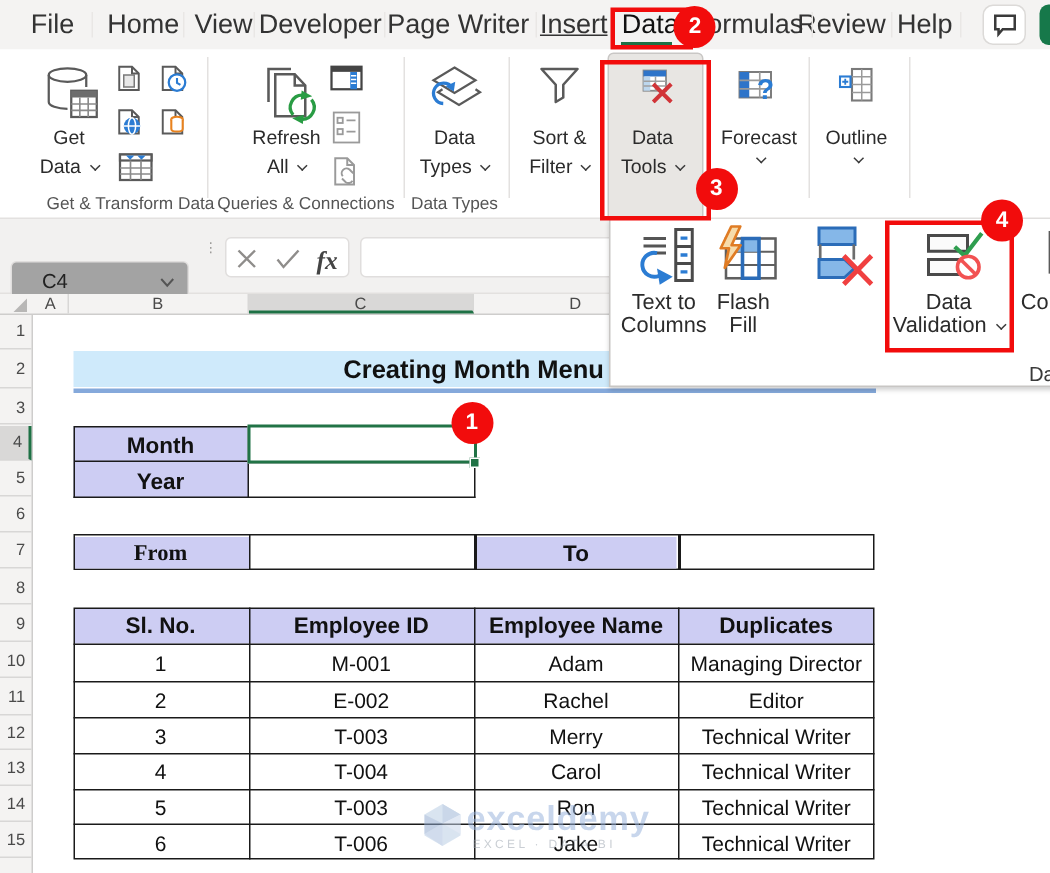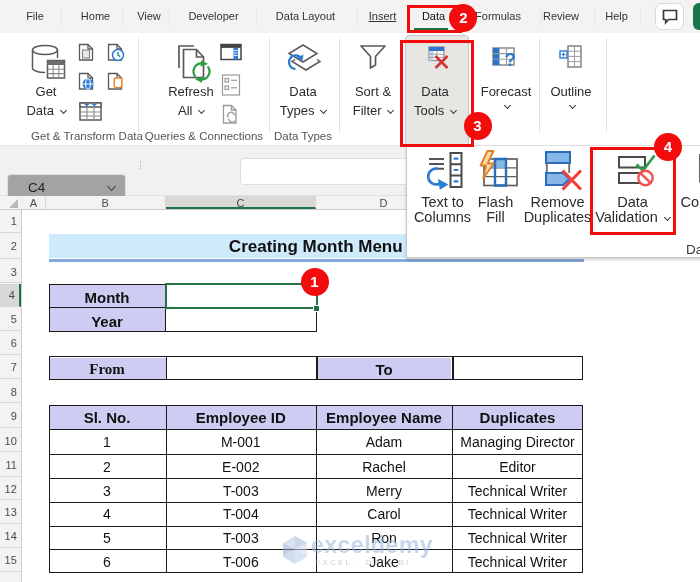--- a/index.html
+++ b/index.html
@@ -3,21 +3,21 @@
 <meta charset="utf-8">
 <style>
 * { margin:0; padding:0; box-sizing:border-box; }
 html,body { width:700px; height:582px; overflow:hidden; background:#fff;
   font-family:"Liberation Sans", sans-serif; }
 #app { position:relative; width:700px; height:582px; }
 .abs { position:absolute; }
 
 
 #menubar { position:absolute; left:0; top:0; width:700px; height:33px; background:#f4f3f2; }
-.mitem { position:absolute; top:0; height:33px; line-height:33px; font-size:11px; color:#333; text-align:center; }
+.mitem { position:absolute; top:0; height:33px; line-height:33px; font-size:18px; color:#333; text-align:center; }
 .msep { position:absolute; top:8px; height:17px; width:1px; background:#e9e7e5; }
 
 
 #ribbon { position:absolute; left:0; top:33px; width:700px; height:113px; background:#fff; border-bottom:1px solid #e3e1e0; }
 .rsep { position:absolute; top:5px; height:94px; width:1px; background:#e3e1e0; }
 .rlabel { position:absolute; top:97px; height:14px; font-size:11.5px; color:#555; text-align:center; white-space:nowrap; }
 .rtext { position:absolute; font-size:13px; color:#2b2b2b; text-align:center; white-space:nowrap; line-height:19px; }
 .chev { display:inline-block; width:5px; height:5px; border-right:1.4px solid #3a3a3a; border-bottom:1.4px solid #3a3a3a; transform:rotate(45deg); vertical-align:2px; margin-left:3px; }
 
 
@@ -47,21 +47,21 @@
 .ddlabel { position:absolute; font-size:14.5px; color:#2b2b2b; text-align:center; white-space:nowrap; line-height:14.6px; }
 </style>
 </head>
 <body>
 <div id="app">
   <div id="menubar">
     <div class="mitem" style="left:13px;width:44px;">File</div>
     <div class="mitem" style="left:66px;width:59px;">Home</div>
     <div class="mitem" style="left:125px;width:48px;">View</div>
     <div class="mitem" style="left:172px;width:83px;">Developer</div>
-    <div class="mitem" style="left:255px;width:101px;">Data Layout</div>
+    <div class="mitem" style="left:255px;width:101px;">Page Writer</div>
     <div class="mitem" style="left:356px;width:53px;text-decoration:underline;">Insert</div>
     <div class="mitem" style="left:412px;width:43px;color:#111;">Data</div>
     <div class="mitem" style="left:458px;width:80px;">Formulas</div>
     <div class="mitem" style="left:523px;width:76px;">Review</div>
     <div class="mitem" style="left:596px;width:41px;">Help</div>
     <div class="msep" style="left:61px;"></div>
     <div class="msep" style="left:122px;"></div>
     <div class="msep" style="left:169px;"></div>
     <div class="msep" style="left:256px;"></div>
     <div class="msep" style="left:357px;"></div>
@@ -195,20 +195,27 @@
     </svg>
     <div class="rtext" style="left:536px;top:49px;width:70px;">Outline</div>
     <div class="rtext" style="left:557px;top:63px;width:28px;"><span class="chev"></span></div>
     <div class="rsep" style="left:606px;"></div>
   </div>
   <div id="fbar">
     <div id="namebox">C4<svg style="position:absolute;right:8px;top:9px;" width="11" height="9" viewBox="0 0 11 9">
           <path d="M1.5 2 l4 4.5 l4 -4.5" fill="none" stroke="#555" stroke-width="1.3"></path>
         </svg></div>
     <div class="dots">⋮</div>
+    <div id="fxbox">
+      <svg width="83" height="27" viewBox="0 0 83 27">
+        <path d="M8 8 l11 11 M19 8 l-11 11" stroke="#8f8d8b" stroke-width="1.6"></path>
+        <path d="M34 14 l4 5 l10 -11" fill="none" stroke="#8f8d8b" stroke-width="1.6"></path>
+        <text x="60" y="20" font-size="17" font-style="italic" font-weight="bold" font-family="Liberation Serif" fill="#444">fx</text>
+      </svg>
+    </div>
     <div id="finput"></div>
   </div>
   <div id="sheet">
 
     <div class="abs" style="left:48.5px;top:234px;width:534.5px;height:24px;background:#cfeafb;"></div>
     <div class="abs bold" style="left:48.5px;top:237px;width:534.5px;text-align:center;font-size:17px;color:#111;">Creating Month Menu</div>
     <div class="abs" style="left:48.5px;top:259px;width:535px;height:3.4px;background:#85a9db;"></div>
 
     <div class="abs lav" style="left:48.5px;top:284.4px;width:117.3px;height:24px;border:1.5px solid #1a1a1a;"></div>
     <div class="abs lav" style="left:48.5px;top:308.4px;width:117.3px;height:24px;border:1.5px solid #1a1a1a;border-top:none;"></div>
@@ -327,21 +334,20 @@
       <path d="M12.5 2 L5.5 16.5 h5.5 L8.2 29.5 l10.5 -15 h-6 L18.5 2 z" fill="#f7dcab" stroke="#e07c24" stroke-width="1.8" stroke-linejoin="round"></path>
     </svg>
     <div class="ddlabel" style="left:64px;top:49px;width:50px;">Flash<br>Fill</div>
 
     <svg class="abs" style="left:134px;top:3px;" width="44" height="42" viewBox="0 0 44 42">
       <rect x="5" y="3" width="24" height="11" fill="#85b7e8" stroke="#2b6cb8" stroke-width="2"></rect>
       <path d="M5.8 14 v10 M28.2 14 v10" stroke="#6d6d6d" stroke-width="1.8"></path>
       <path d="M5 24 h17 l6.5 6 l-6.5 6 h-17 z" fill="#85b7e8" stroke="#2b6cb8" stroke-width="2"></path>
       <path d="M21.5 21.5 L40 40.5 M40 21.5 L21.5 40.5" stroke="#f04040" stroke-width="3.2"></path>
     </svg>
-    <div class="ddlabel" style="left:103px;top:49px;width:96px;">Remove<br>Duplicates</div>
 
     <svg class="abs" style="left:205px;top:5px;" width="50" height="40" viewBox="0 0 50 40">
       <rect x="7" y="6" width="26" height="10.5" fill="#fbfbfb" stroke="#4a4a4a" stroke-width="2"></rect>
       <rect x="7" y="22" width="20" height="10" fill="#fbfbfb" stroke="#4a4a4a" stroke-width="2"></rect>
       <path d="M24.5 13.5 l6.5 6 l11.5 -15" fill="none" stroke="#2f9e4f" stroke-width="2.8"></path>
       <circle cx="33.5" cy="27" r="7.2" fill="#fff" stroke="#f25252" stroke-width="2.4"></circle>
       <path d="M28.6 22.1 l9.8 9.8" stroke="#f25252" stroke-width="2.4"></path>
     </svg>
     <div class="ddlabel" style="left:186px;top:49px;width:80px;">Data<br>Validation <span class="chev"></span></div>
 

